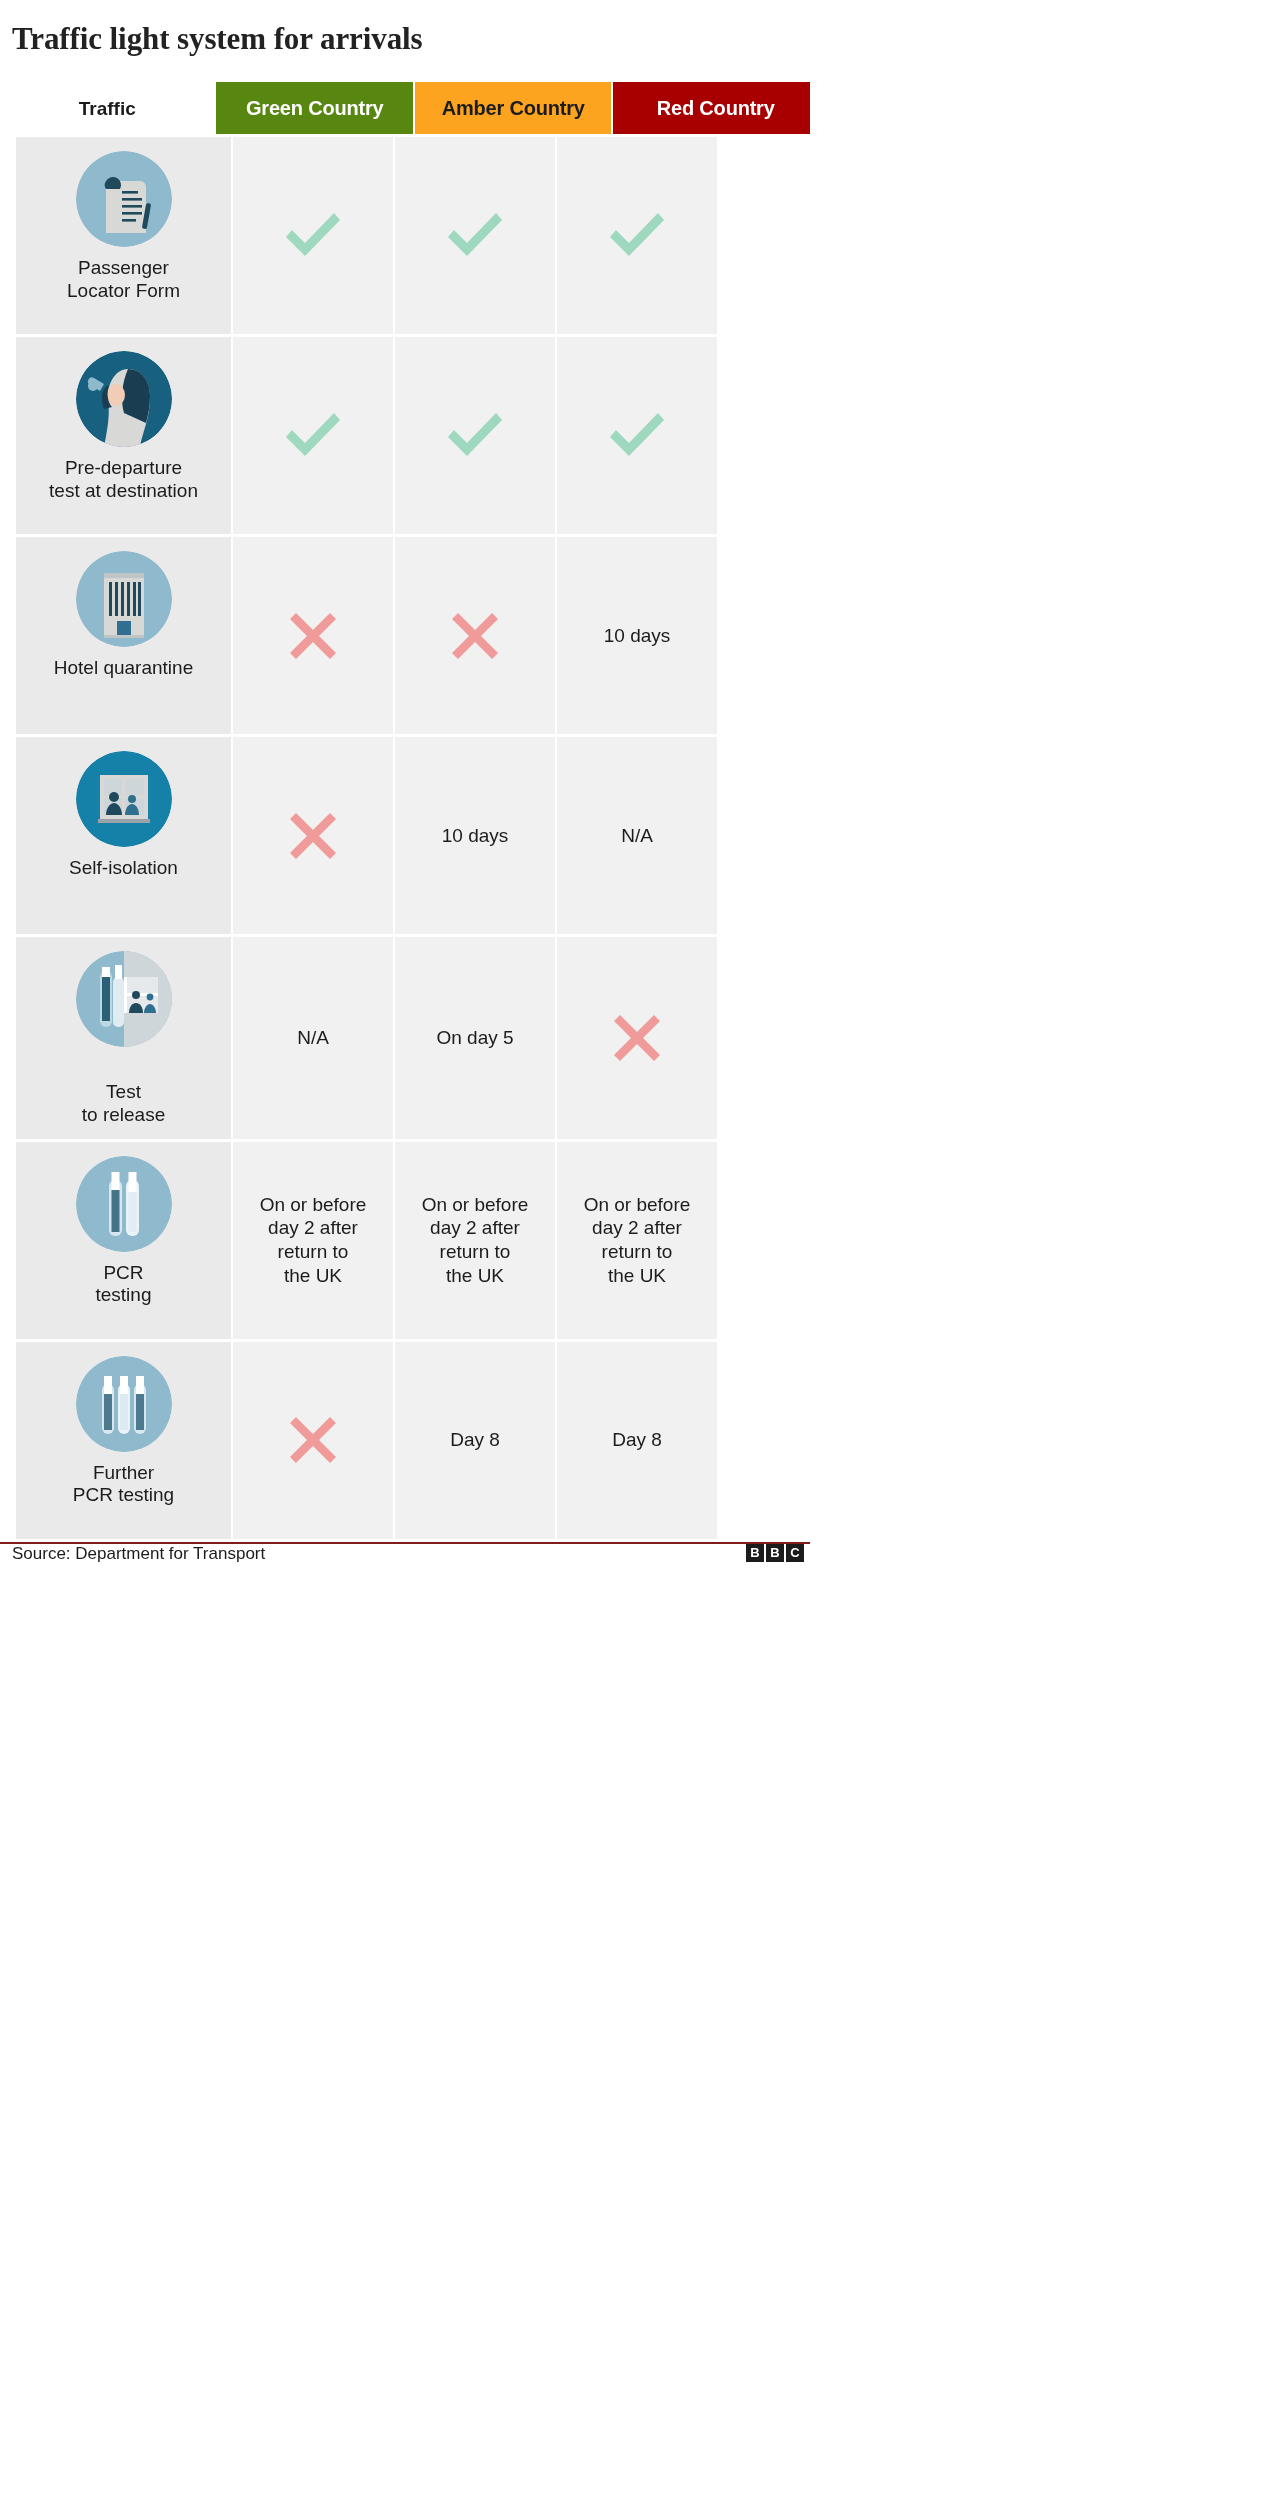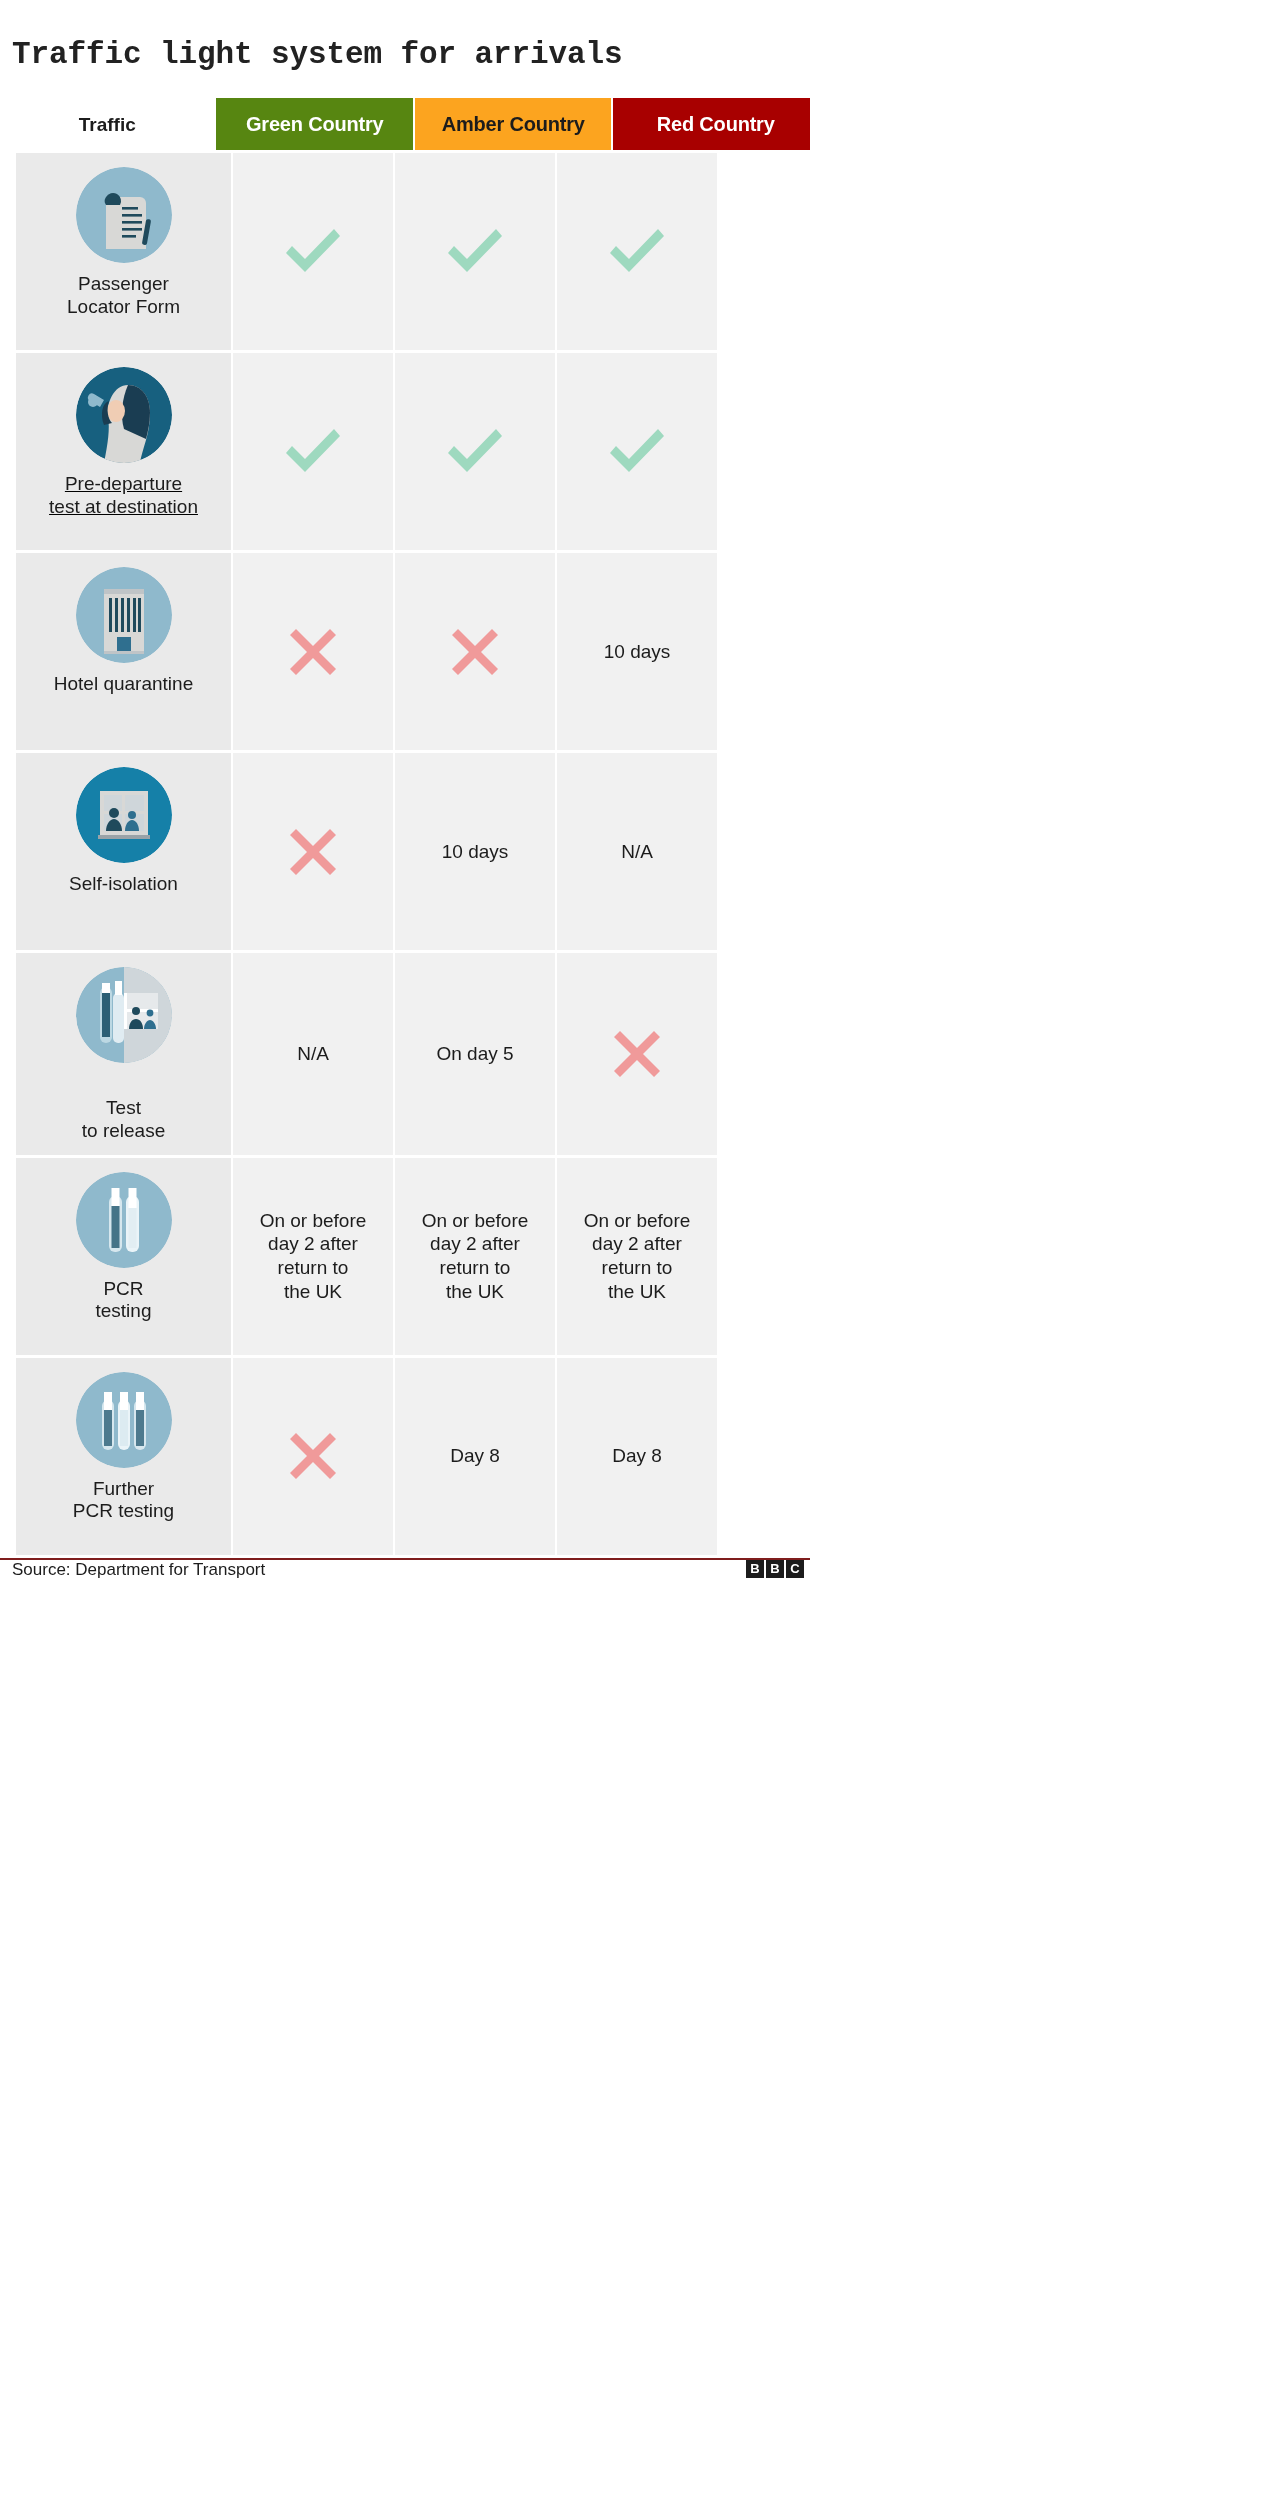--- a/index.html
+++ b/index.html
@@ -13,28 +13,27 @@
 
   .infographic {
     width: 810px;
     background: #ffffff;
     position: relative;
     padding-bottom: 0;
   }
 
   
   .title {
-    font-family: Liberation Mono, monospace;
+    font-family: Liberation Serif, serif;
     font-size: 31px;
     font-weight: 700;
     color: #222222;
     letter-spacing: -0.1px;
     padding: 22px 0 0 12px;
     line-height: 1.1;
-    margin-top: 16px;
   }
 
   
   .header-row {
     display: flex;
     align-items: flex-end;
     margin-top: 26px;
     padding-left: 0;
   }
 
@@ -185,21 +184,21 @@
     <path d="M4 27 L10 20 L23 33 L52 3 L58 10 L23 46 Z" fill="#9ed9bf"></path>
   </svg></span></div>
         <div class="data-cell"><span class="mark"><svg width="62" height="52" viewBox="0 0 62 52" xmlns="http://www.w3.org/2000/svg">
     <path d="M4 27 L10 20 L23 33 L52 3 L58 10 L23 46 Z" fill="#9ed9bf"></path>
   </svg></span></div>
         <div class="data-cell"><span class="mark"><svg width="62" height="52" viewBox="0 0 62 52" xmlns="http://www.w3.org/2000/svg">
     <path d="M4 27 L10 20 L23 33 L52 3 L58 10 L23 46 Z" fill="#9ed9bf"></path>
   </svg></span></div>
       </div>
       <div class="row">
-        <div class="label-cell" style="min-height: 197px; text-decoration: underline;">
+        <div class="label-cell" style="min-height: 197px;">
           <div class="icon-wrap">
             <svg viewBox="0 0 96 96" xmlns="http://www.w3.org/2000/svg">
       <circle cx="48" cy="48" r="48" fill="#17607f"></circle>
       <path d="M52 18 c14 0 22 12 22 28 c0 22 -8 36 -10 50 h-36 c4 -20 6 -34 4 -46 c-2 -14 6 -32 20 -32 z" fill="#d8d8d6"></path>
       <path d="M52 18 c14 0 22 12 22 28 c0 10 -2 18 -4 26 l-22 -10 c-4 -14 -2 -30 4 -44 z" fill="#1a3d52"></path>
       <ellipse cx="40" cy="44" rx="9" ry="11" fill="#f0cdb4"></ellipse>
       <path d="M33 34 c-3 8 -1 18 3 22 l-8 2 c-4 -10 -2 -22 5 -24 z" fill="#1a3d52"></path>
       <path d="M24 40 l-10 -6 a4 4 0 0 1 4 -7 l10 6 z" fill="#8fb9cc"></path>
       <circle cx="17" cy="35" r="5" fill="#8fb9cc"></circle>
             </svg>

